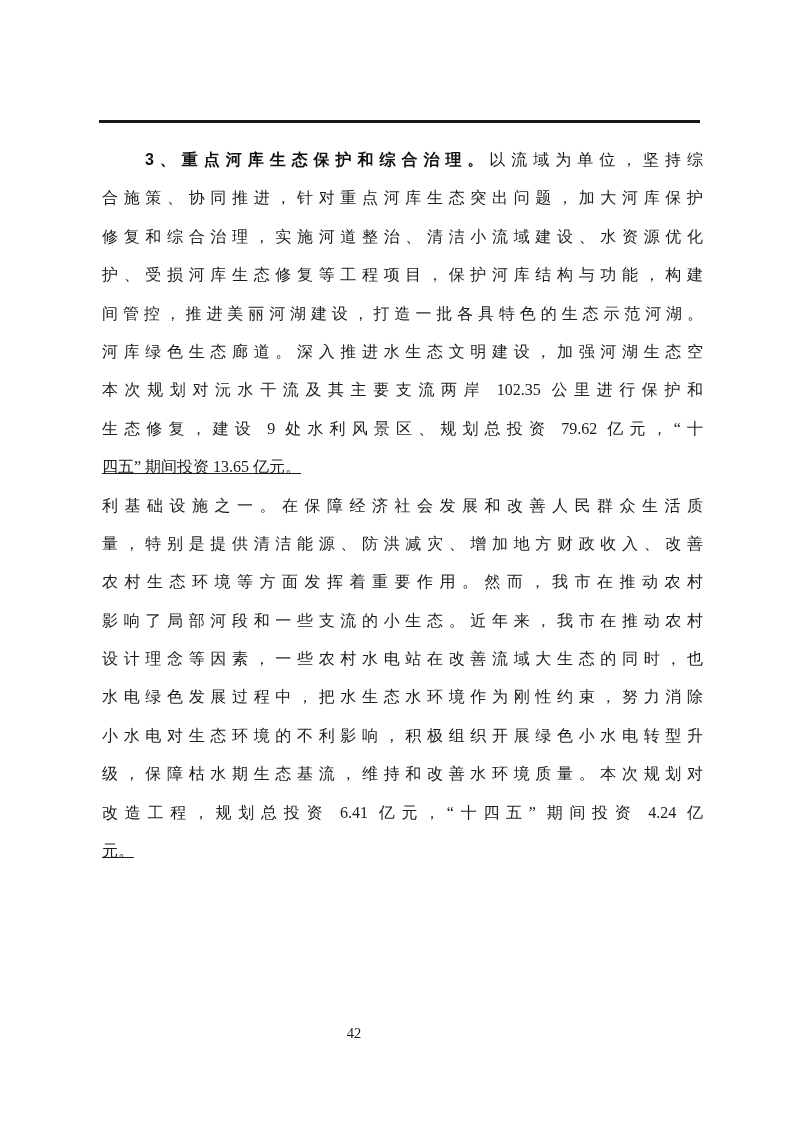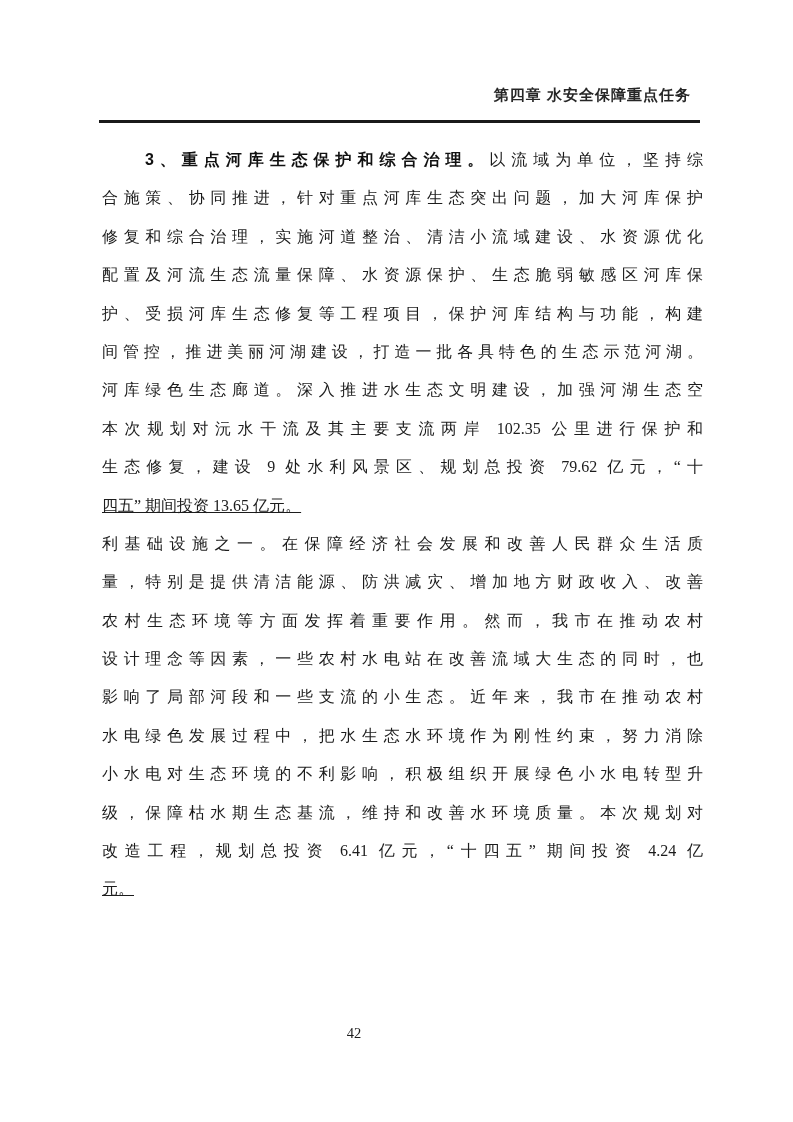--- a/index.html
+++ b/index.html
@@ -77,43 +77,41 @@
     text-align: center;
     font-size: 14.5px;
     color: #1c1c1c;
   }
 </style>
 </head>
 <body>
 
 <div class="page">
 
-  <div class="running-header-title">第四章  水安全保障重点任务</div>
 
   <div class="header-rule"></div>
 
   <div class="doc-body" id="doc-body">
       <div class="para">
         <div class="line indent"><span class="lead">3、重点河库生态保护和综合治理。</span>以流域为单位，坚持综</div>
         <div class="line">合施策、协同推进，针对重点河库生态突出问题，加大河库保护</div>
         <div class="line">修复和综合治理，实施河道整治、清洁小流域建设、水资源优化</div>
-        <div class="line">配置及河流生态流量保障、水资源保护、生态脆弱敏感区河库保</div>
         <div class="line">护、受损河库生态修复等工程项目，保护河库结构与功能，构建</div>
         <div class="line">间管控，推进美丽河湖建设，打造一批各具特色的生态示范河湖。</div>
         <div class="line">河库绿色生态廊道。深入推进水生态文明建设，加强河湖生态空</div>
         <div class="line">本次规划对沅水干流及其主要支流两岸 102.35 公里进行保护和</div>
         <div class="line">生态修复，建设 9 处水利风景区、规划总投资 79.62 亿元，“十</div>
         <div class="line last">四五” 期间投资 13.65 亿元。</div>
       </div>
       <div class="para">
         <div class="line">利基础设施之一。在保障经济社会发展和改善人民群众生活质</div>
         <div class="line">量，特别是提供清洁能源、防洪减灾、增加地方财政收入、改善</div>
         <div class="line">农村生态环境等方面发挥着重要作用。然而，我市在推动农村</div>
+        <div class="line">影响了局部河段和一些支流的小生态。近年来，我市在推动农村</div>
         <div class="line">设计理念等因素，一些农村水电站在改善流域大生态的同时，也</div>
-        <div class="line">影响了局部河段和一些支流的小生态。近年来，我市在推动农村</div>
         <div class="line">水电绿色发展过程中，把水生态水环境作为刚性约束，努力消除</div>
         <div class="line">小水电对生态环境的不利影响，积极组织开展绿色小水电转型升</div>
         <div class="line">级，保障枯水期生态基流，维持和改善水环境质量。本次规划对</div>
         <div class="line">改造工程，规划总投资 6.41 亿元，“十四五” 期间投资 4.24 亿</div>
         <div class="line last">元。</div>
       </div>
     </div>
 
   <div class="page-number">42</div>
 

